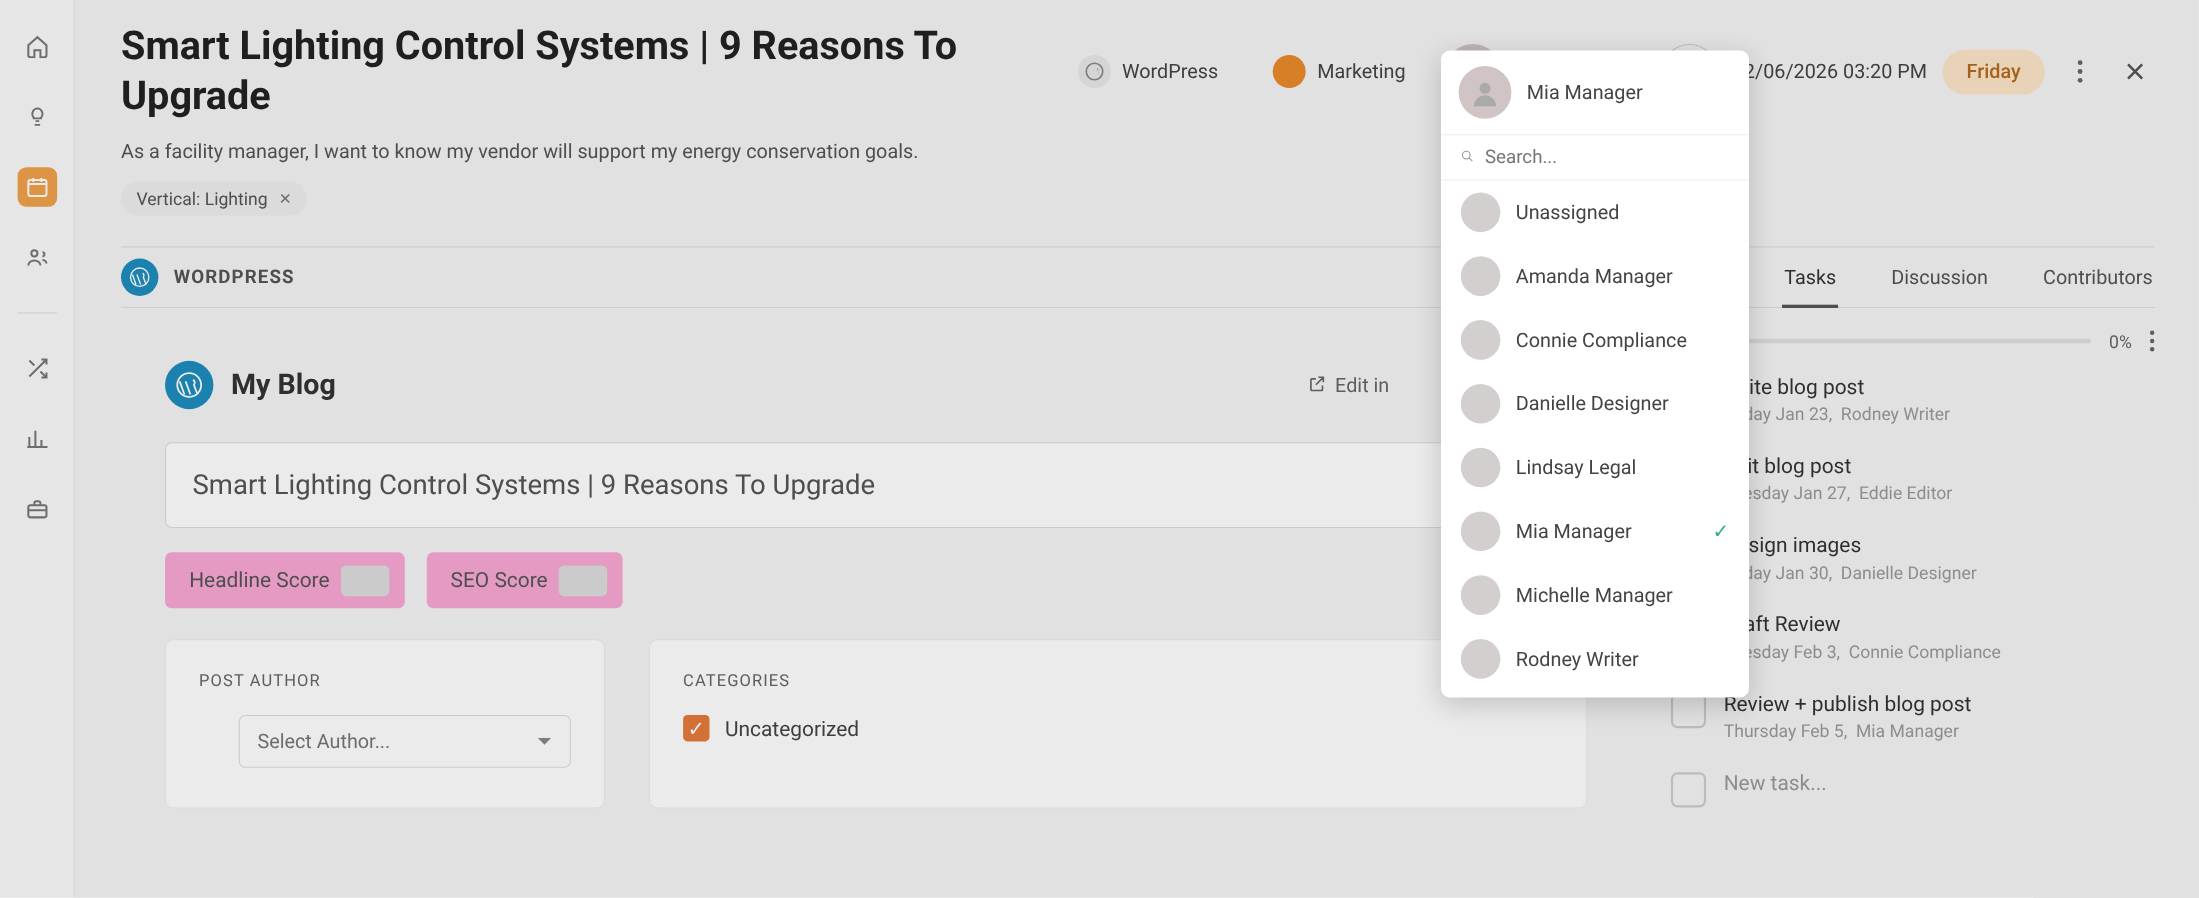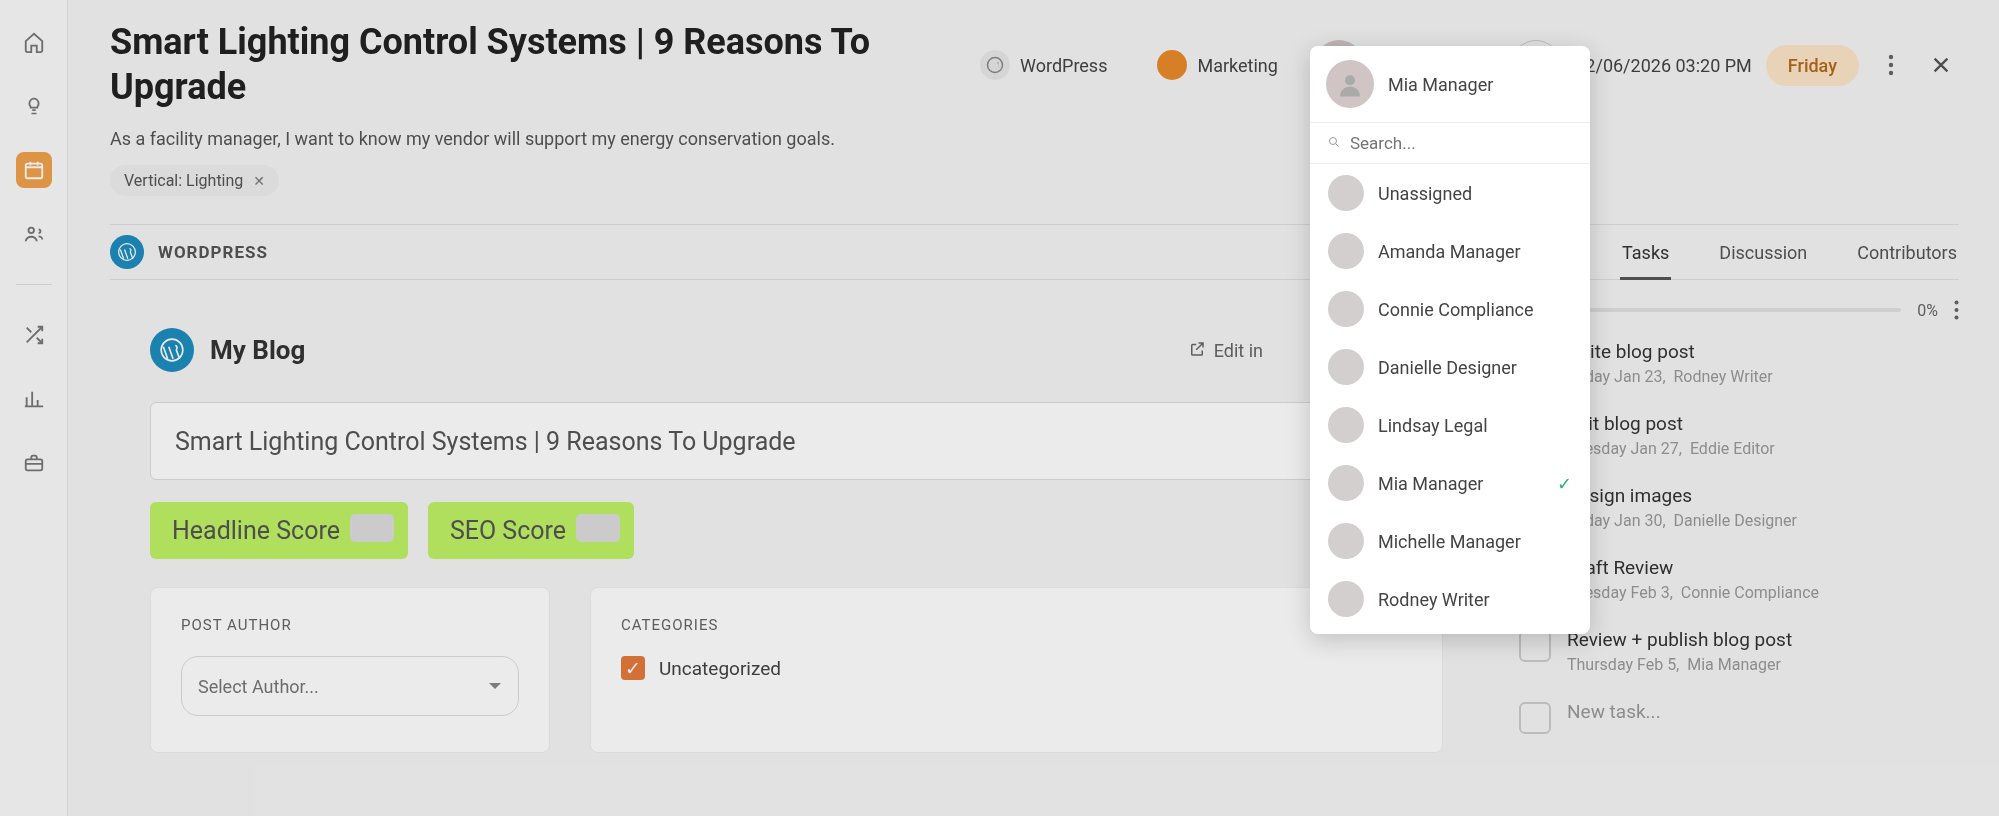--- a/index.html
+++ b/index.html
@@ -64,28 +64,28 @@
 
 
 .blog-head { display: flex; align-items: center; gap: 16px; margin: 28px 0 30px 40px; }
 .blog-logo { width: 44px; height: 44px; border-radius: 50%; background: #1e8cbe; color: #fff; display: flex; align-items: center; justify-content: center; font-size: 24px; }
 .blog-name { font-size: 26px; font-weight: 700; color: #333; }
 .edit-link { margin-left: auto; margin-right: 220px; display: flex; align-items: flex-start; gap: 8px; color: #666; font-size: 18px; cursor: pointer; }
 .title-row { display: flex; gap: 22px; margin: 0 40px; }
 .title-input { flex: 1; height: 78px; border: 1px solid #ddd; border-radius: 6px; padding: 0 24px; font-size: 25px; color: #555; display: flex; align-items: center; background: #fff; }
 .hs-btn { width: 80px; height: 78px; background: #2a5bd7; border-radius: 6px; display: flex; align-items: center; justify-content: center; cursor: pointer; }
 .scores-row { display: flex; gap: 20px; margin: 22px 40px 0; }
-.score-chip { background: #bef264; border-radius: 6px; padding: 14px 68px 14px 22px; font-size: 25px; color: #555; position: relative; }
+.score-chip { background: #f9a8d4; border-radius: 6px; padding: 14px 68px 14px 22px; font-size: 19px; color: #555; position: relative; }
 .score-chip::after { content: ""; position: absolute; right: 14px; top: 12px; width: 44px; height: 28px; background: #ddd; border-radius: 5px; }
 .panels-row { display: flex; gap: 40px; margin: 28px 40px 0; }
 .panel { background: #fff; border-radius: 8px; padding: 28px 30px 36px; border: 1px solid #eee; }
 .panel.author { width: 400px; }
 .panel.categories { flex: 1; }
 .panel-title { font-size: 15px; font-weight: 400; letter-spacing: 1px; color: #666; margin-bottom: 22px; }
-.select { border: 1px solid #ddd; border-radius: 17px; height: 60px; display: flex; align-items: center; justify-content: space-between; padding: 0 16px; color: #777; cursor: pointer; font-size: 18px; }
+.select { border: 1px solid #ddd; border-radius: 6px; height: 48px; display: flex; align-items: center; justify-content: space-between; padding: 0 16px; color: #777; cursor: pointer; font-size: 18px; margin-left: 36px; }
 .cat-item { display: flex; align-items: center; gap: 14px; font-size: 19px; color: #444; }
 .cat-check { width: 24px; height: 24px; background: #e57a3a; border-radius: 4px; display: flex; align-items: center; justify-content: center; color: #fff; }
 
 
 .dropdown { position: absolute; top: 46px; left: 1310px; width: 280px; background: #fff; border-radius: 8px; box-shadow: 0 6px 24px rgba(0,0,0,0.18); z-index: 20; padding-bottom: 6px; overflow: hidden; }
 .dropdown-head { display: flex; align-items: center; gap: 14px; padding: 14px 16px; }
 .dropdown-head .avatar-circle { width: 48px; height: 48px; }
 .dropdown-name { font-size: 18px; color: #444; }
 .dropdown-search { display: flex; align-items: flex-start; gap: 10px; padding: 10px 18px; border-top: 1px solid #eee; border-bottom: 1px solid #eee; color: #999; }
 .dropdown-search input { border: none; outline: none; font-size: 17px; flex: 1; }

